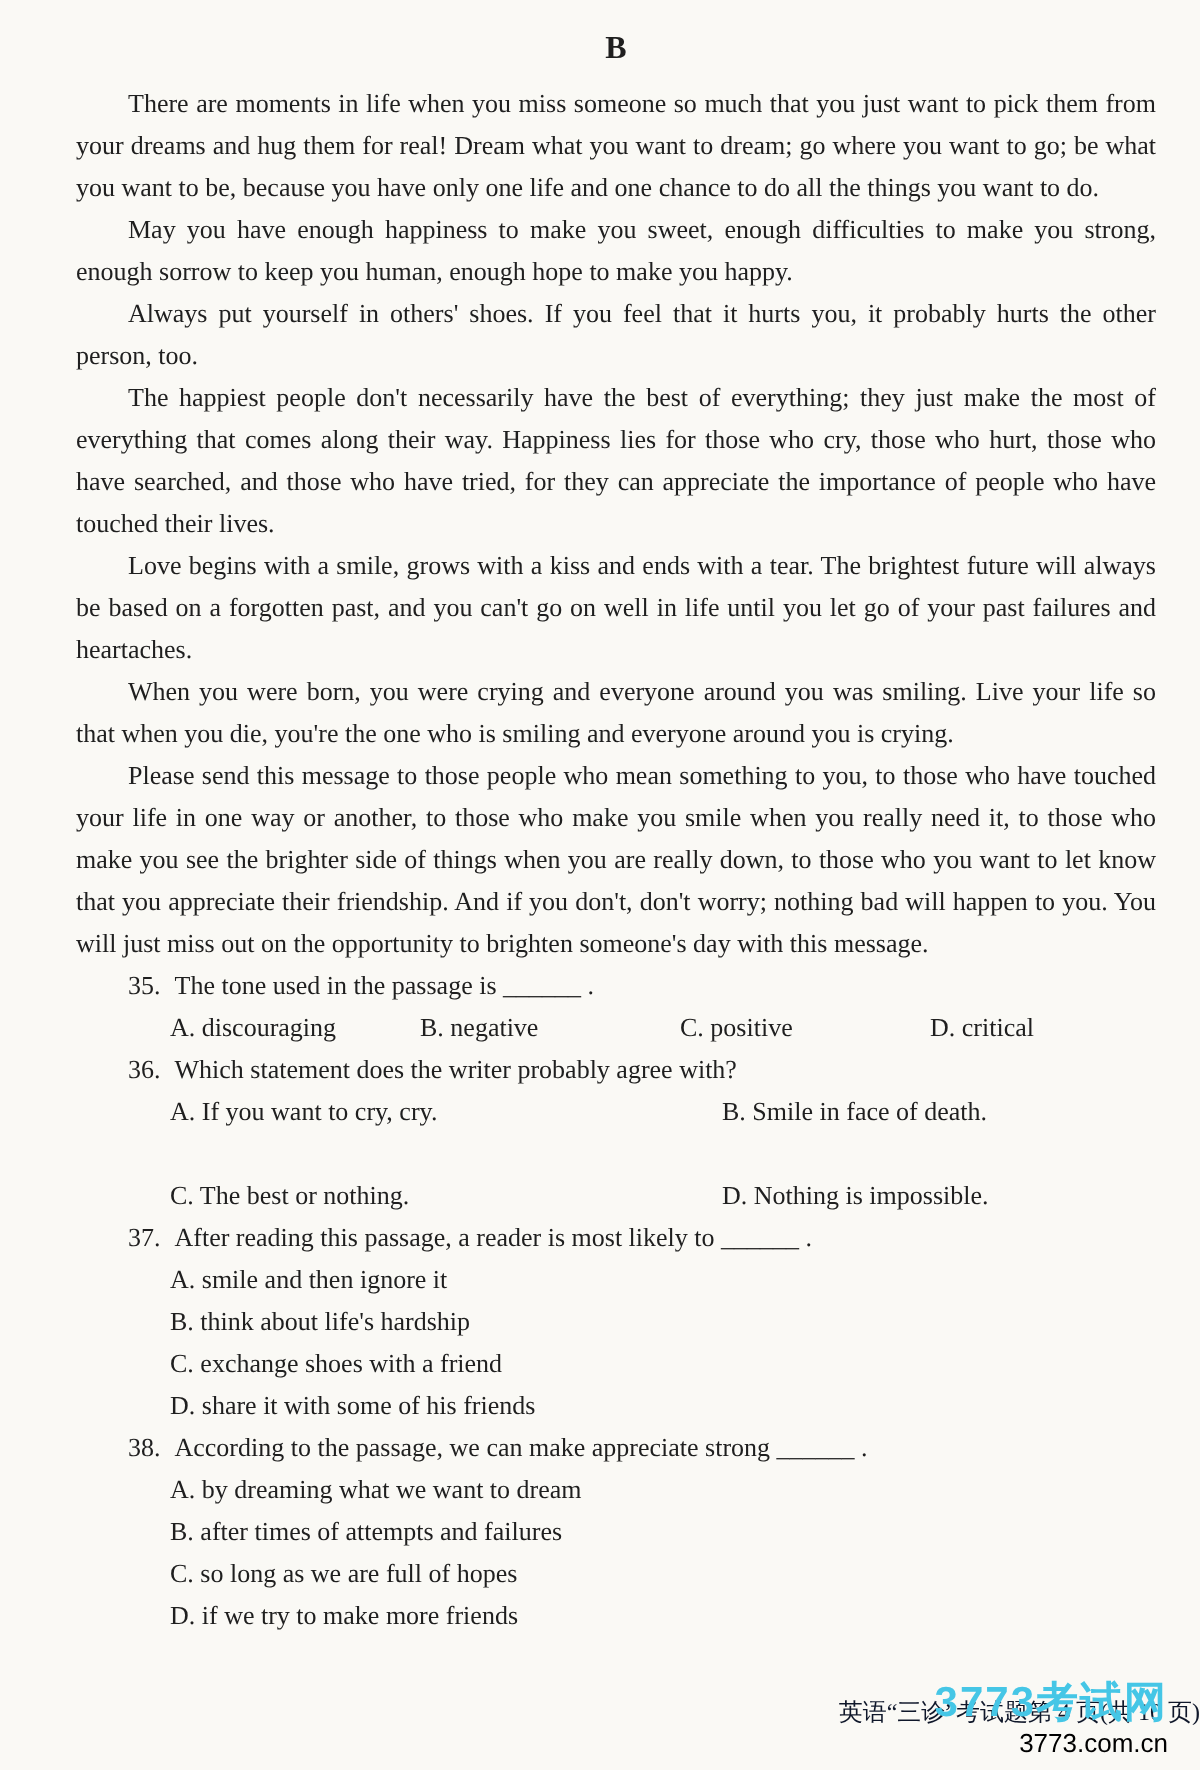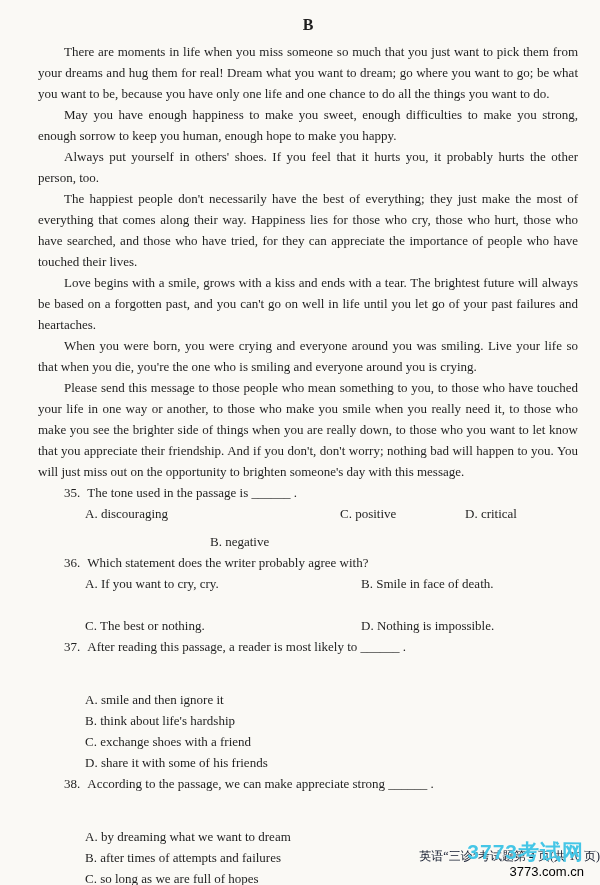--- a/index.html
+++ b/index.html
@@ -37,29 +37,29 @@
   .q-stem {
     padding-left: 26px;
     text-align: left;
   }
   .q-num { margin-right: 7px; text-align: center; }
   .opts-row {
     display: flex;
     padding-left: 47px;
   }
   .opts-row .o0 { width: 125px; }
-  .opts-row .o1 { width: 130px; margin-top: 28px; }
+  .opts-row .o1 { width: 130px; }
   .opts-row .o2 { width: 125px; }
   .opts-grid {
     display: grid;
     grid-template-columns: 255px 1fr;
     padding-left: 47px;
     gap: 21px;
   }
-  .opts-list { padding-left: 47px; margin-top: 32px; }
+  .opts-list { padding-left: 47px; }
   .opt-line { display: block; }
   .footer {
     position: absolute;
     left: 0;
     right: 0;
     bottom: 18px;
     text-align: right;
     font-size: 12px;
     color: #0f172a;
   }

